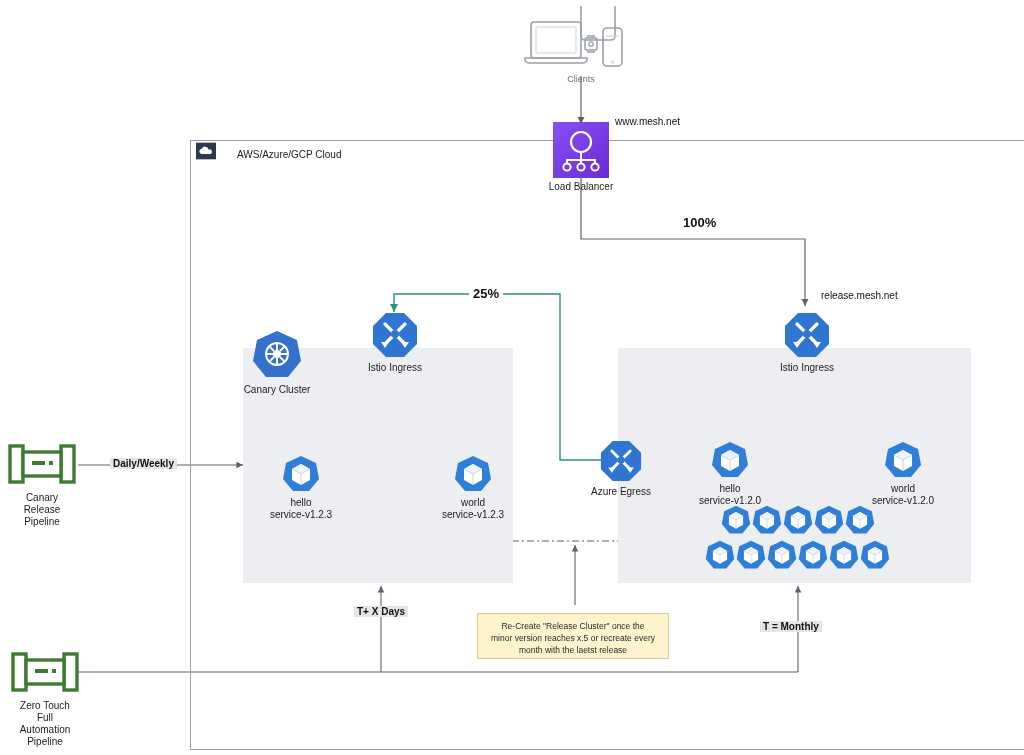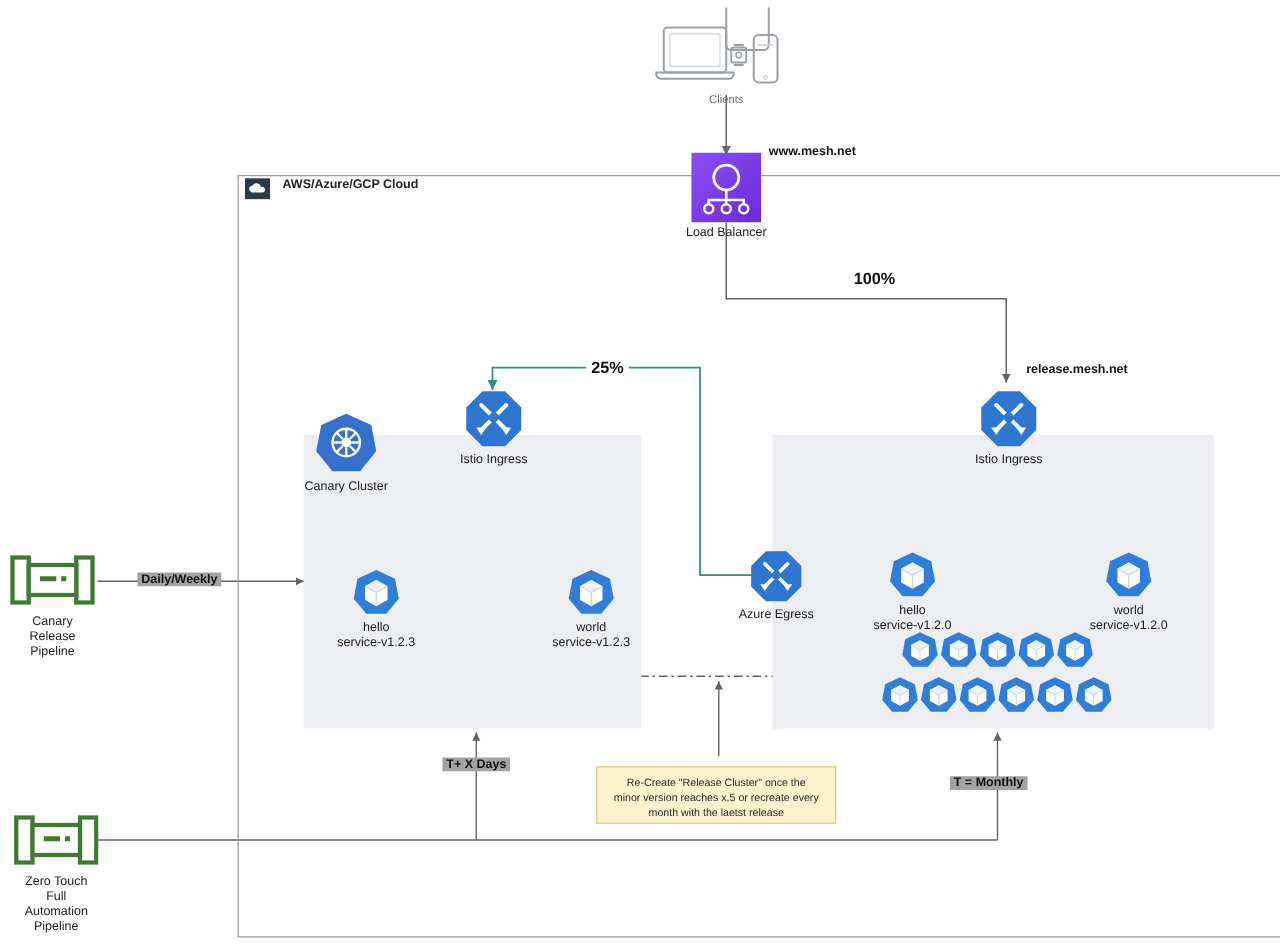--- a/index.html
+++ b/index.html
@@ -4,26 +4,26 @@
 <style>
   html,body{margin:0;padding:0;background:#ffffff;}
   body{width:1024px;height:755px;position:relative;overflow:hidden;
        font-family:"Liberation Sans","DejaVu Sans",sans-serif;color:#1a1a1a;}
   .canvas{position:absolute;inset:0;}
   svg.wires{position:absolute;left:0;top:0;width:1024px;height:755px;pointer-events:none;}
   .node{position:absolute;display:flex;flex-direction:column;align-items:center;}
   .lbl{font-size:10px;line-height:12px;text-align:center;color:#1b1b1b;white-space:nowrap;}
   .lbl.small{font-size:9px;}
   .edge-lbl{position:absolute;font-size:10px;font-weight:bold;color:#111;
-            background:#a3a3a3;padding:0 3px;white-space:nowrap;}
-  .edge-lbl.plain{font-weight:bold;background:transparent;text-align:right;}
+            background:#e5e5e5;padding:0 3px;white-space:nowrap;}
+  .edge-lbl.plain{font-weight:normal;background:transparent;text-align:right;}
   .pct{position:absolute;font-size:13px;font-weight:bold;color:#111;background:#fff;padding:0 4px;}
   .cloudbox{position:absolute;border:1px solid #9aa0a6;background:transparent;}
-  .cloudtag{position:absolute;display:flex;align-items:flex-start;gap:10px;
-            font-size:10px;color:#222;font-weight:bold;}
+  .cloudtag{position:absolute;display:flex;align-items:flex-end;gap:21px;
+            font-size:10px;color:#222;}
   .cloudtag .ci{width:20px;height:18px;display:block;}
   .graybox{position:absolute;background:#eceef2;}
   .note{position:absolute;background:#fdf3cd;border:1px solid #d6c98d;
         font-size:8.5px;line-height:12px;text-align:center;color:#2a2a2a;
         padding:6px 7px;box-sizing:border-box;}
   .ico{display:block;}
   .podgrid{position:absolute;display:flex;flex-direction:column;gap:1px;align-items:center;}
   .podrow{display:flex;gap:1px;}
 </style>
 </head>

